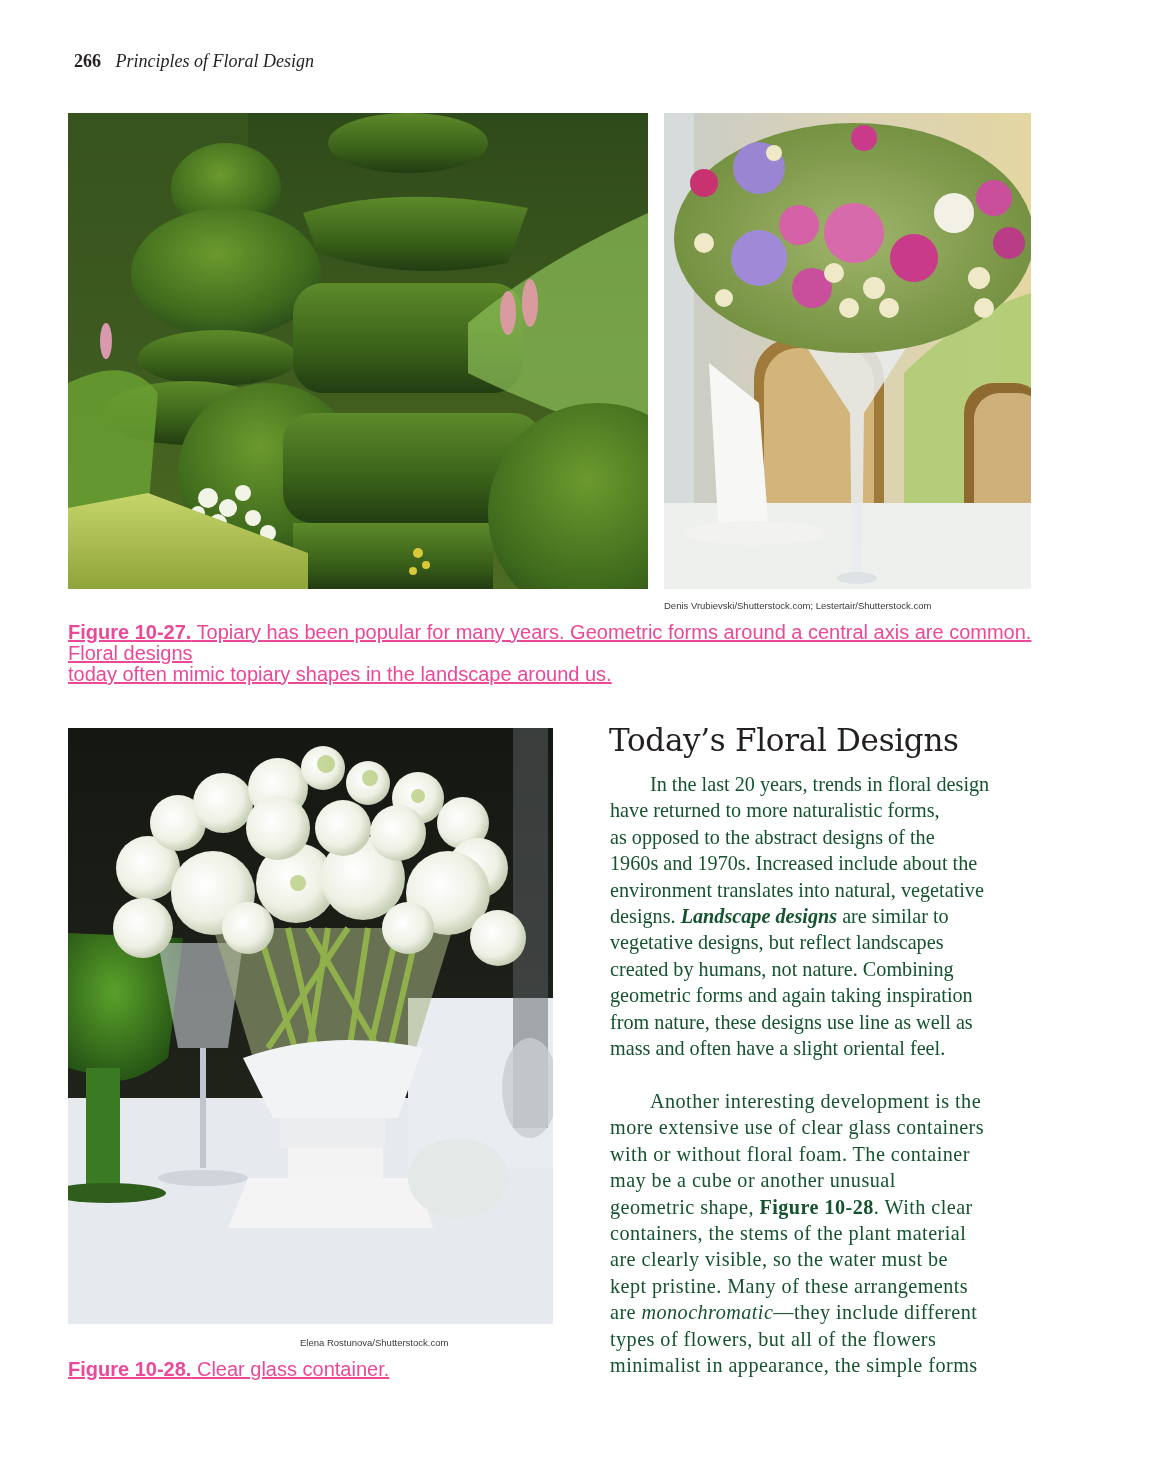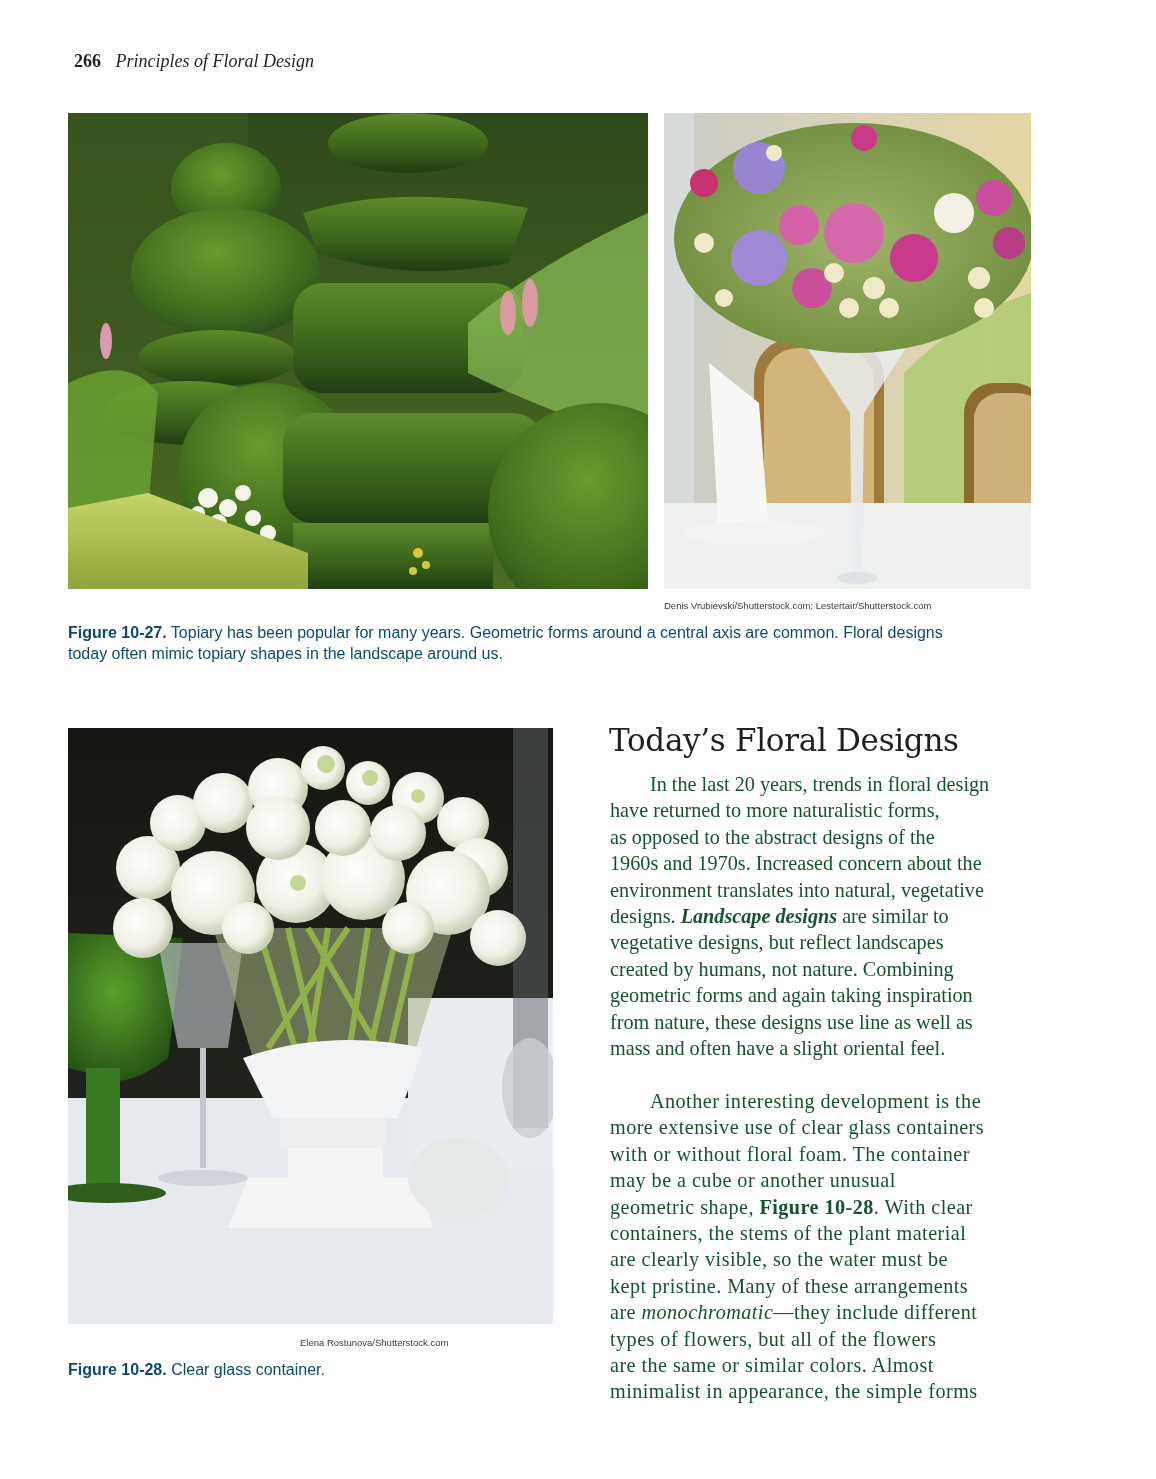--- a/index.html
+++ b/index.html
@@ -8,21 +8,21 @@
 
   .running-head { left:74px; top:51px; font-family:"Liberation Serif","DejaVu Serif",serif; font-size:18px; color:#231f20; white-space:nowrap; }
   .running-head .pg { font-weight:bold; margin-right:10px; }
   .running-head .title { font-style:italic; }
 
   .photo { overflow:hidden; }
   .photo svg { display:block; width:100%; height:100%; }
 
   .credit { font-family:"Liberation Sans","DejaVu Sans",sans-serif; font-size:9.5px; color:#3a3a3a; white-space:nowrap; }
 
-  .caption { font-family:"Liberation Sans","DejaVu Sans",sans-serif; font-size:16px; line-height:21px; color:#0c4a6e; }
+  .caption { font-family:"Liberation Sans","DejaVu Sans",sans-serif; font-size:20px; line-height:21px; color:#ec4899;text-decoration:underline; }
   .caption .fig { font-weight:bold; }
 
   .heading { left:609px; top:722px; font-family:"DejaVu Serif","Liberation Serif",serif; font-size:31px; color:#231f20; white-space:nowrap; letter-spacing:-0.3px; }
 
   .body-text { left:610px; width:430px; font-family:"Liberation Serif","DejaVu Serif",serif; font-size:20.2px; line-height:26.4px; color:#14532d; }
   .body-text .line { display:block; white-space:nowrap; }
   .body-text .indent { padding-left:40px; }
   .p2 { letter-spacing:0.45px; }
 </style>
 </head>
@@ -254,36 +254,35 @@
 <div class="abs caption" style="left:68px; top:1359px; width:480px; white-space:nowrap;">
   <span class="fig">Figure 10-28.</span><span> Clear glass container.</span>
 </div>
 
 <div class="abs heading">Today’s Floral Designs</div>
 
 <div class="abs body-text" style="top:771px;">
   <span class="line indent">In the last 20 years, trends in floral design</span>
   <span class="line">have returned to more naturalistic forms,</span>
   <span class="line">as opposed to the abstract designs of the</span>
-  <span class="line">1960s and 1970s. Increased concern about the</span>
+  <span class="line">1960s and 1970s. Increased include about the</span>
   <span class="line">environment translates into natural, vegetative</span>
   <span class="line"><span>designs. </span><b><i>Landscape designs</i></b><span> are similar to</span></span>
   <span class="line">vegetative designs, but reflect landscapes</span>
   <span class="line">created by humans, not nature. Combining</span>
   <span class="line">geometric forms and again taking inspiration</span>
   <span class="line">from nature, these designs use line as well as</span>
   <span class="line">mass and often have a slight oriental feel.</span>
 </div>
 
 <div class="abs body-text p2" style="top:1088px;">
   <span class="line indent">Another interesting development is the</span>
   <span class="line">more extensive use of clear glass containers</span>
   <span class="line">with or without floral foam. The container</span>
   <span class="line">may be a cube or another unusual</span>
   <span class="line"><span>geometric shape, </span><b>Figure 10-28</b><span>. With clear</span></span>
   <span class="line">containers, the stems of the plant material</span>
   <span class="line">are clearly visible, so the water must be</span>
   <span class="line">kept pristine. Many of these arrangements</span>
   <span class="line"><span>are </span><i>monochromatic</i><span>—they include different</span></span>
   <span class="line">types of flowers, but all of the flowers</span>
-  <span class="line">are the same or similar colors. Almost</span>
   <span class="line">minimalist in appearance, the simple forms</span>
 </div>
 
 </body></html>

